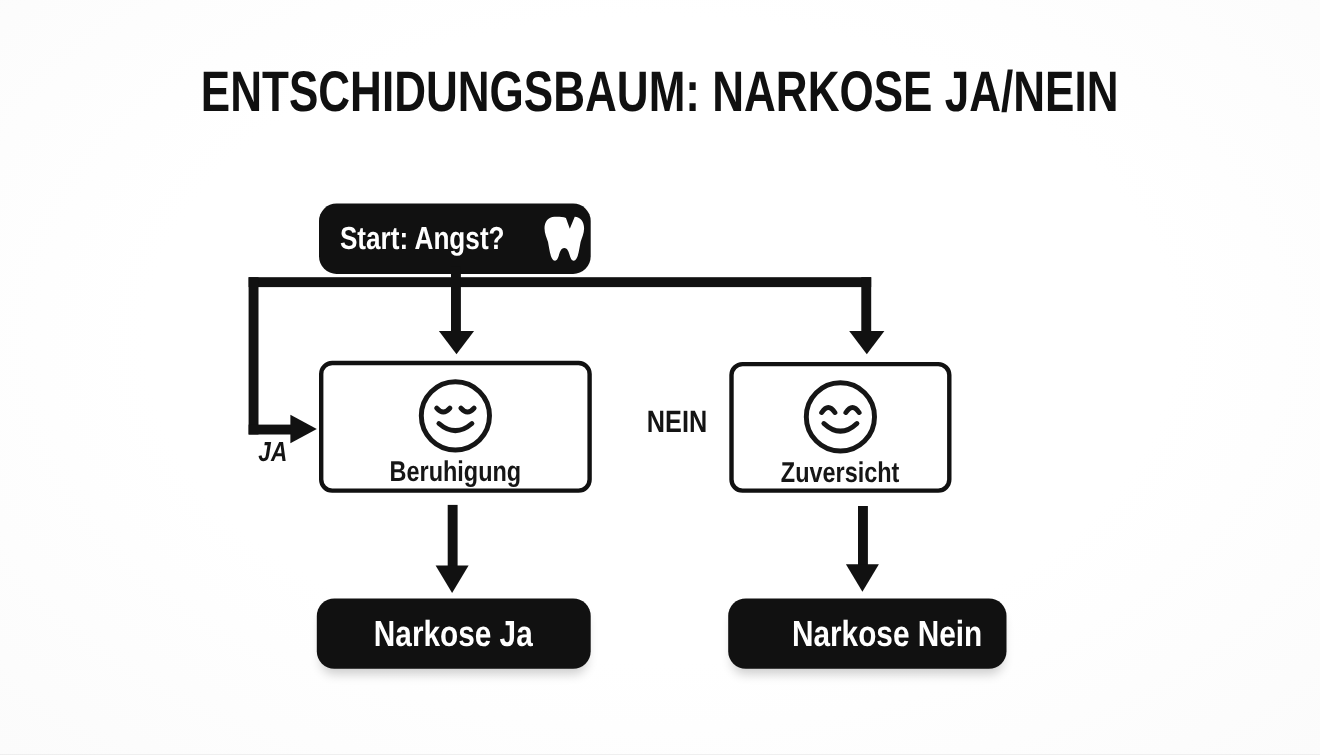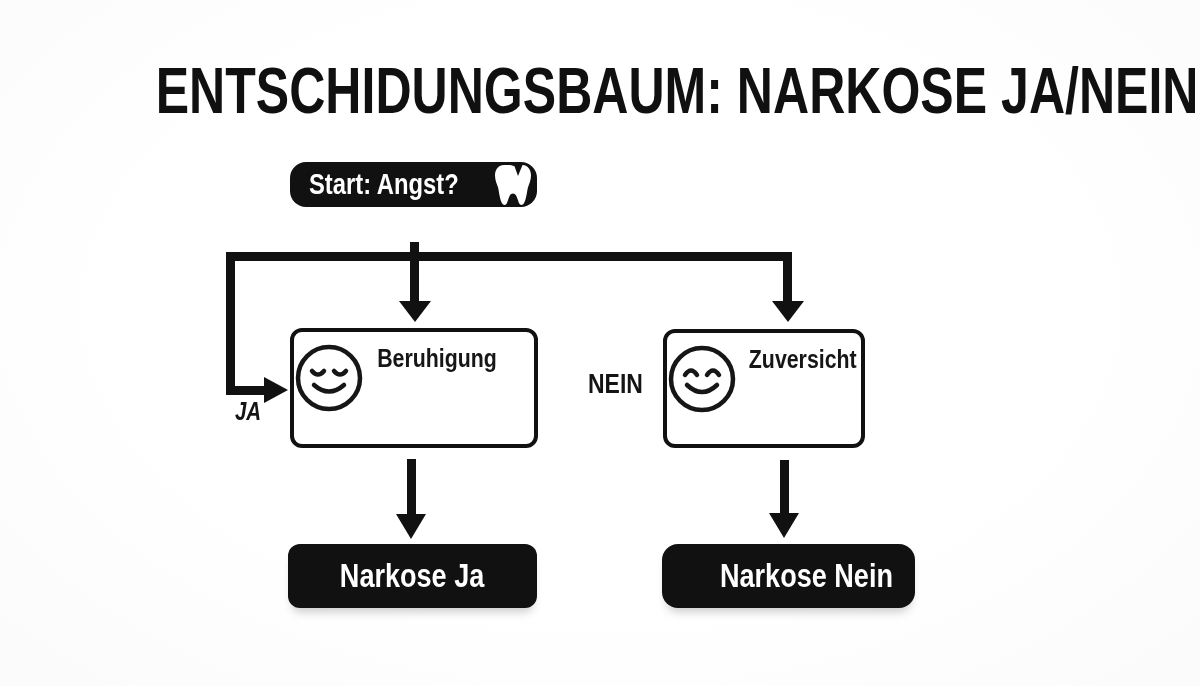--- a/index.html
+++ b/index.html
@@ -10,21 +10,21 @@
   .canvas{
     position:relative;
     width:1200px;height:686px;
     margin:0 auto;
     background:radial-gradient(ellipse at 50% 45%, #ffffff 55%, #fbfbfb 100%);
     overflow:hidden;
   }
   .title{
     position:absolute;left:0;right:0;top:58px;
     margin:0;text-align:center;
-    font-size:65px;line-height:1;font-weight:bold;color:#101010;
+    font-size:52px;line-height:1;font-weight:bold;color:#101010;
     white-space:nowrap;
   }
   .cond{display:inline-block;transform:scaleX(0.82);transform-origin:center;white-space:nowrap;}
   .cond-title{transform:scaleX(0.77);}
   .cond-left{transform-origin:left center;}
 
   
   .ln{position:absolute;background:#111;}
   .head-down{position:absolute;width:0;height:0;
     border-left:16px solid transparent;border-right:16px solid transparent;
@@ -33,38 +33,38 @@
     border-top:13px solid transparent;border-bottom:13px solid transparent;
     border-left:24px solid #111;}
 
   
   .node{position:absolute;box-sizing:border-box;}
   .pill{
     background:#111;border-radius:16px;color:#fff;
     display:flex;align-items:center;justify-content:center;
   }
   .start-pill{
-    left:290px;top:162px;width:247px;height:45px;
+    left:290px;top:185px;width:247px;height:64px;
     justify-content:flex-start;padding:0 4px 0 19px;
   }
   .start-pill .lbl{font-size:29px;font-weight:bold;}
   .tooth{margin-left:auto;}
   .outline-box{
     background:#fff;border:4px solid #111;border-radius:12px;
-    display:flex;flex-direction:row;align-items:flex-start;
+    display:flex;flex-direction:column;align-items:center;
     padding-top:11px;
   }
   .outline-box .lbl{font-size:26px;font-weight:bold;color:#161616;margin-top:2px;line-height:1;}
   .box-calm{left:290px;top:328px;width:248px;height:120px;}
   .box-conf{left:663px;top:329px;width:202px;height:119px;}
   .outcome{
     font-size:33px;font-weight:bold;
     box-shadow:0 8px 10px -4px rgba(0,0,0,0.20);
   }
-  .outcome-ja{left:288px;top:544px;width:249px;height:64px;border-radius:12px;}
+  .outcome-ja{left:288px;top:544px;width:249px;height:64px;}
   .outcome-nein{left:662px;top:544px;width:253px;height:64px;padding-left:36px;}
 
   .edge-label{
     position:absolute;text-align:center;font-weight:bold;color:#141414;line-height:1;
   }
   .lbl-ja{left:222px;top:399px;width:52px;font-size:25px;font-style:italic;}
   .lbl-nein{left:578px;top:370px;width:74px;font-size:28px;}
 
   svg{display:block;}
 </style>

